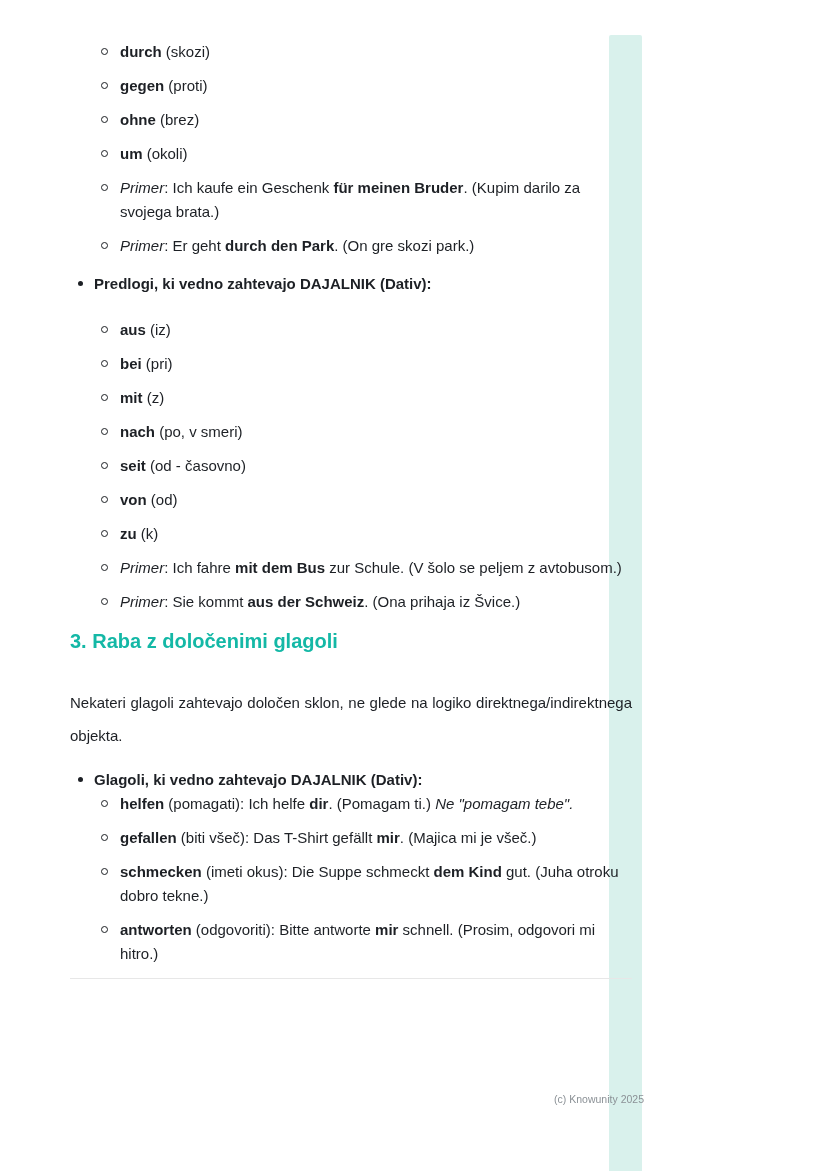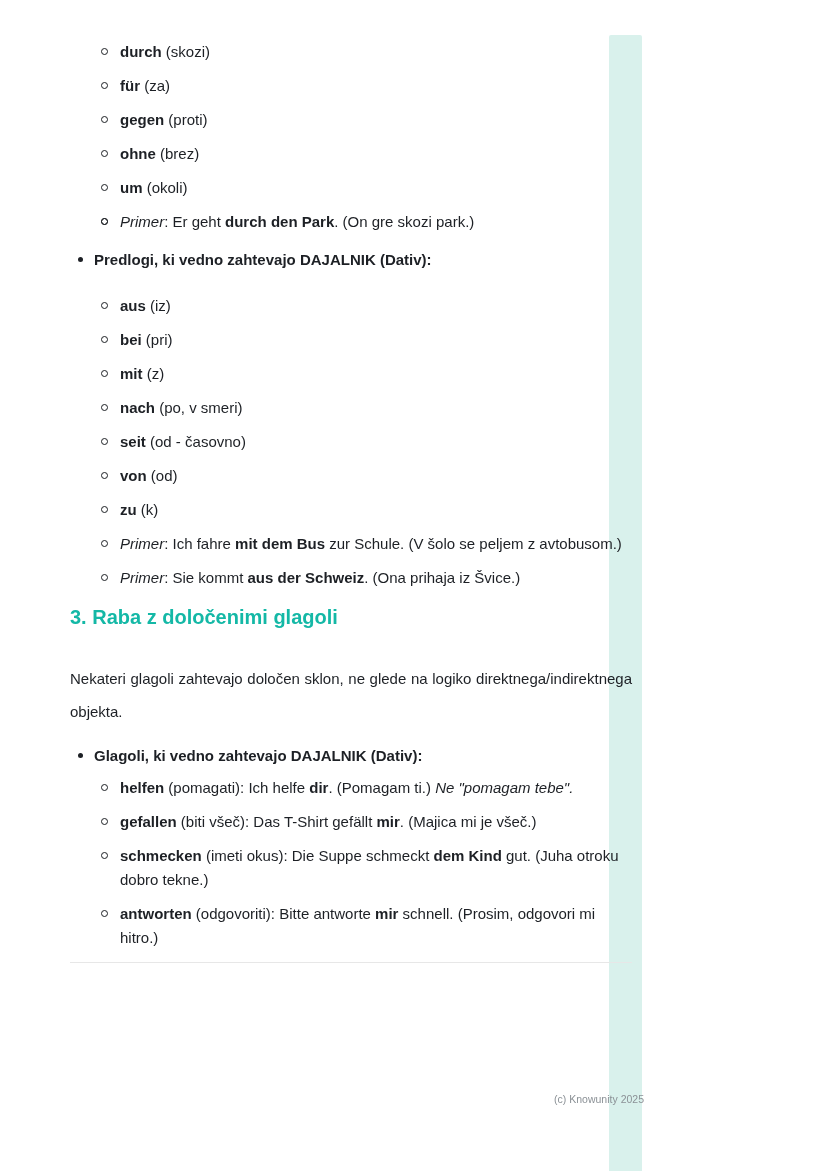--- a/index.html
+++ b/index.html
@@ -34,21 +34,21 @@
   }
   ul { list-style: none; }
   li { position: relative; }
 
   .ul1 { margin: 8px 0 10px 0; }
   .ul1 > li { padding-left: 24px; margin-bottom: 10px; }
 
   .ul2 > li { padding-left: 26px; margin-bottom: 10px; }
   .ul2.root { margin: 0 0 14px 24px; }
   .ul2.gap { margin-top: 22px; }
-  .ul2.tight { margin-top: 8px; }
+  .ul2.tight { margin-top: 0; }
 
   .marker { position: absolute; display: block; }
   .marker.dot {
     left: 8px; top: 9px;
     width: 5px; height: 5px;
     border-radius: 50%;
     background: var(--text, #1d2025);
   }
   .marker.ring {
     left: 7px; top: 8px;
@@ -89,25 +89,24 @@
 </style>
 </head>
 <body>
 
 <div class="page">
   <div class="stripe"></div>
   <div class="content">
     <div id="blocks">
         <ul class="ul2 root">
           <li><span class="marker ring"></span><span class="txt"><span class="b">durch</span><span> (skozi)</span></span></li>
-          <li><span class="marker ring"></span><span class="txt"><span class="b">für</span><span> (za)</span></span></li>
           <li><span class="marker ring"></span><span class="txt"><span class="b">gegen</span><span> (proti)</span></span></li>
           <li><span class="marker ring"></span><span class="txt"><span class="b">ohne</span><span> (brez)</span></span></li>
           <li><span class="marker ring"></span><span class="txt"><span class="b">um</span><span> (okoli)</span></span></li>
-          <li><span class="marker ring"></span></li>
+          <li><span class="marker ring"></span><span class="txt"><span class="i">Primer</span><span>: Ich kaufe ein Geschenk </span><span class="b">für meinen Bruder</span><span>. (Kupim darilo za svojega brata.)</span></span></li>
           <li><span class="marker ring"></span><span class="txt"><span class="i">Primer</span><span>: Er geht </span><span class="b">durch den Park</span><span>. (On gre skozi park.)</span></span></li>
         </ul>
         <ul class="ul1">
           <li><span class="marker dot"></span><span class="txt"><span class="b">Predlogi, ki vedno zahtevajo DAJALNIK (Dativ):</span></span><ul class="ul2 gap">
               <li><span class="marker ring"></span><span class="txt"><span class="b">aus</span><span> (iz)</span></span></li>
               <li><span class="marker ring"></span><span class="txt"><span class="b">bei</span><span> (pri)</span></span></li>
               <li><span class="marker ring"></span><span class="txt"><span class="b">mit</span><span> (z)</span></span></li>
               <li><span class="marker ring"></span><span class="txt"><span class="b">nach</span><span> (po, v smeri)</span></span></li>
               <li><span class="marker ring"></span><span class="txt"><span class="b">seit</span><span> (od - časovno)</span></span></li>
               <li><span class="marker ring"></span><span class="txt"><span class="b">von</span><span> (od)</span></span></li>

